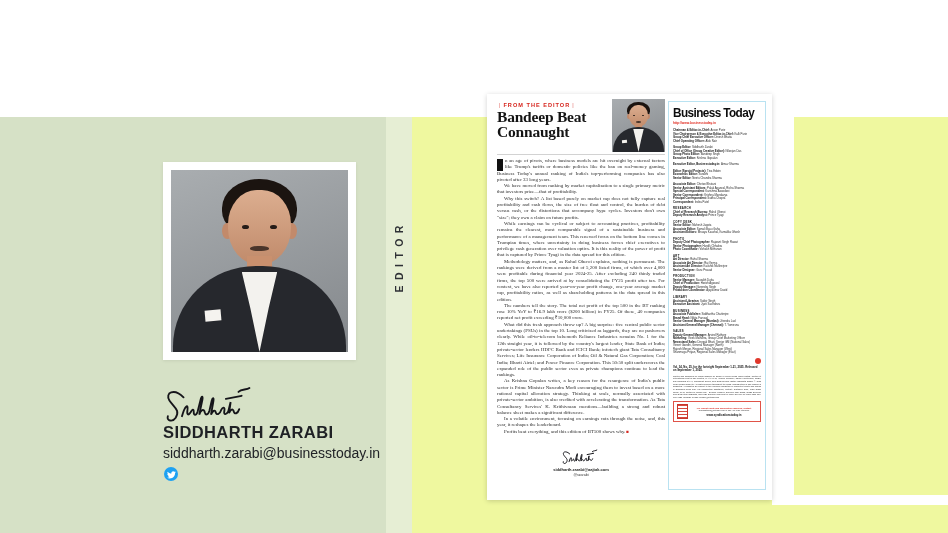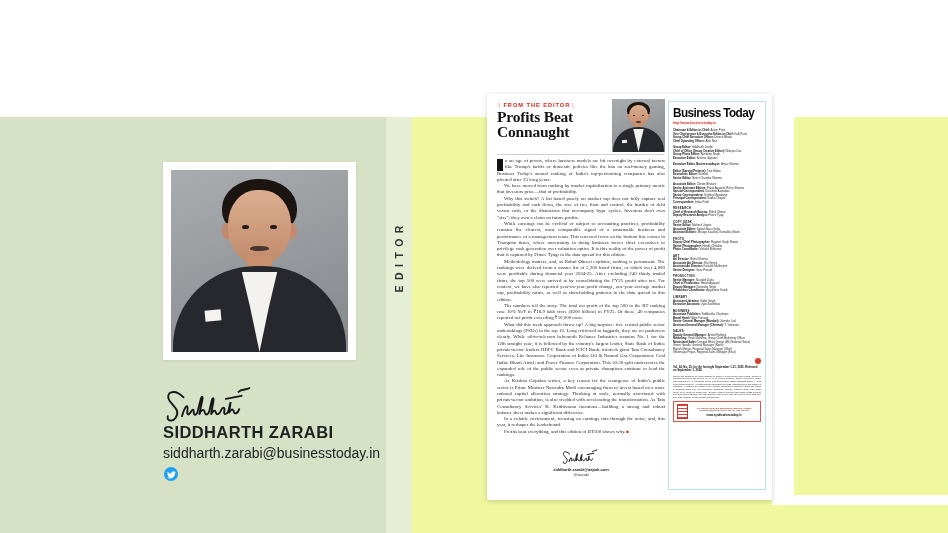--- a/index.html
+++ b/index.html
@@ -132,21 +132,21 @@
   </svg>
 </div>
 
 <div class="abs page">
 
   <div class="abs kicker">
     <span class="bar">|</span><span>FROM THE EDITOR</span><span class="bar">|</span>
   </div>
 
   <div class="abs headline">
-    <div>Profits Beat</div>
+    <div>Bandeep Beat</div>
     <div>Connaught</div>
   </div>
 
   <div class="person page-photo abs">
     <div class="p-hair"></div>
     <div class="p-ear l"></div>
       <div class="p-ear r"></div>
     <div class="p-head"></div>
     <div class="p-eye l"></div>
       <div class="p-eye r"></div>

